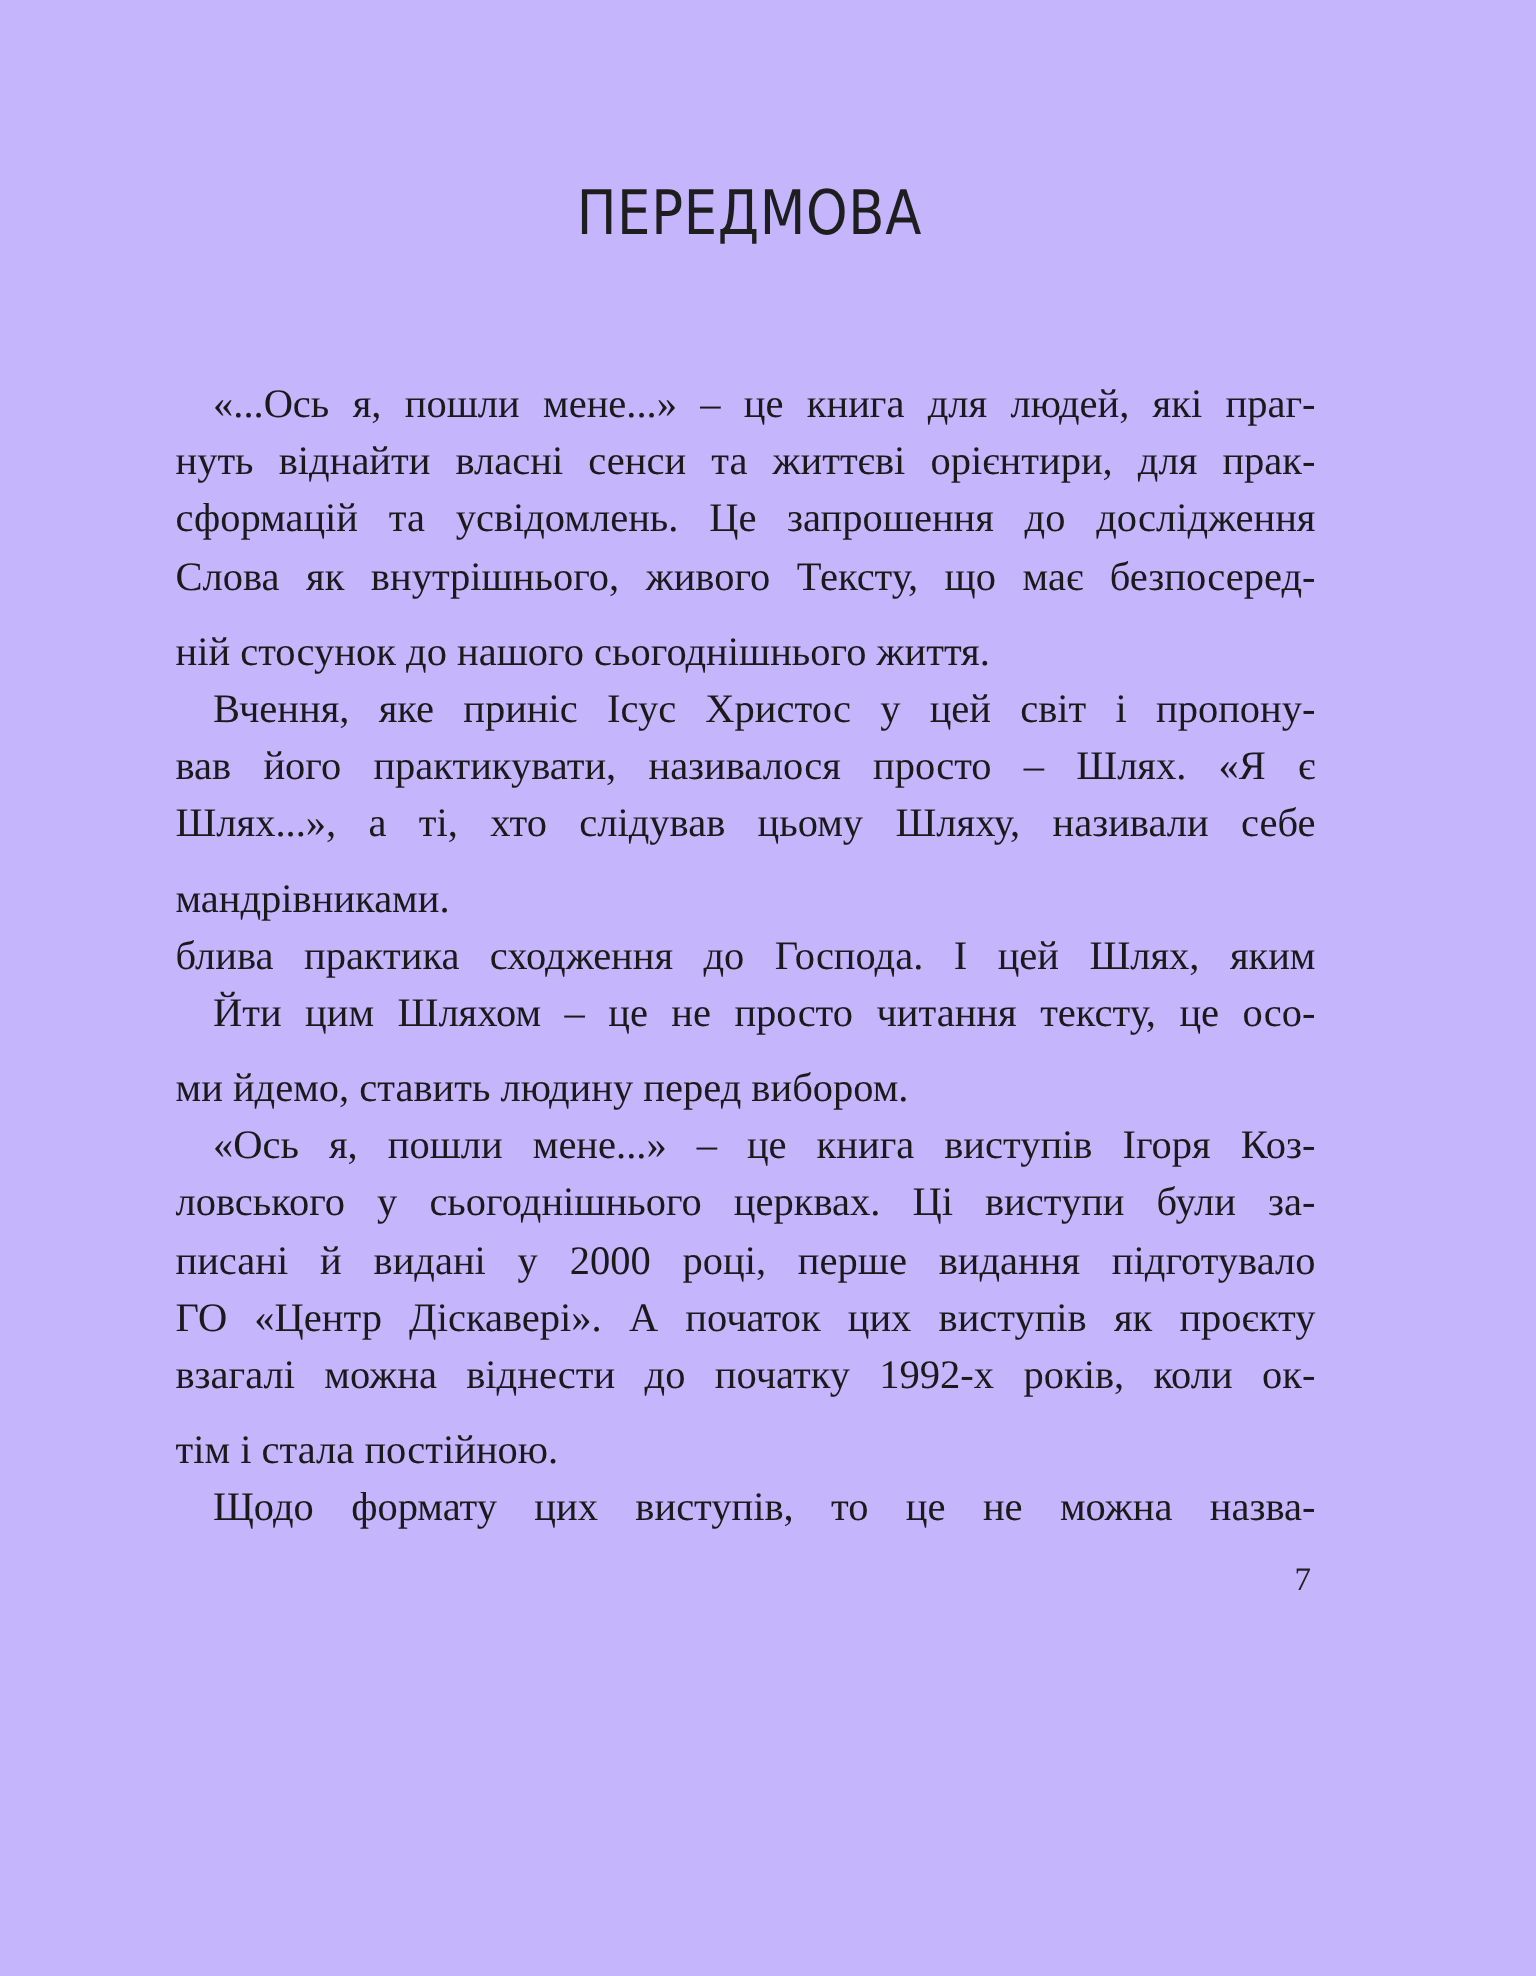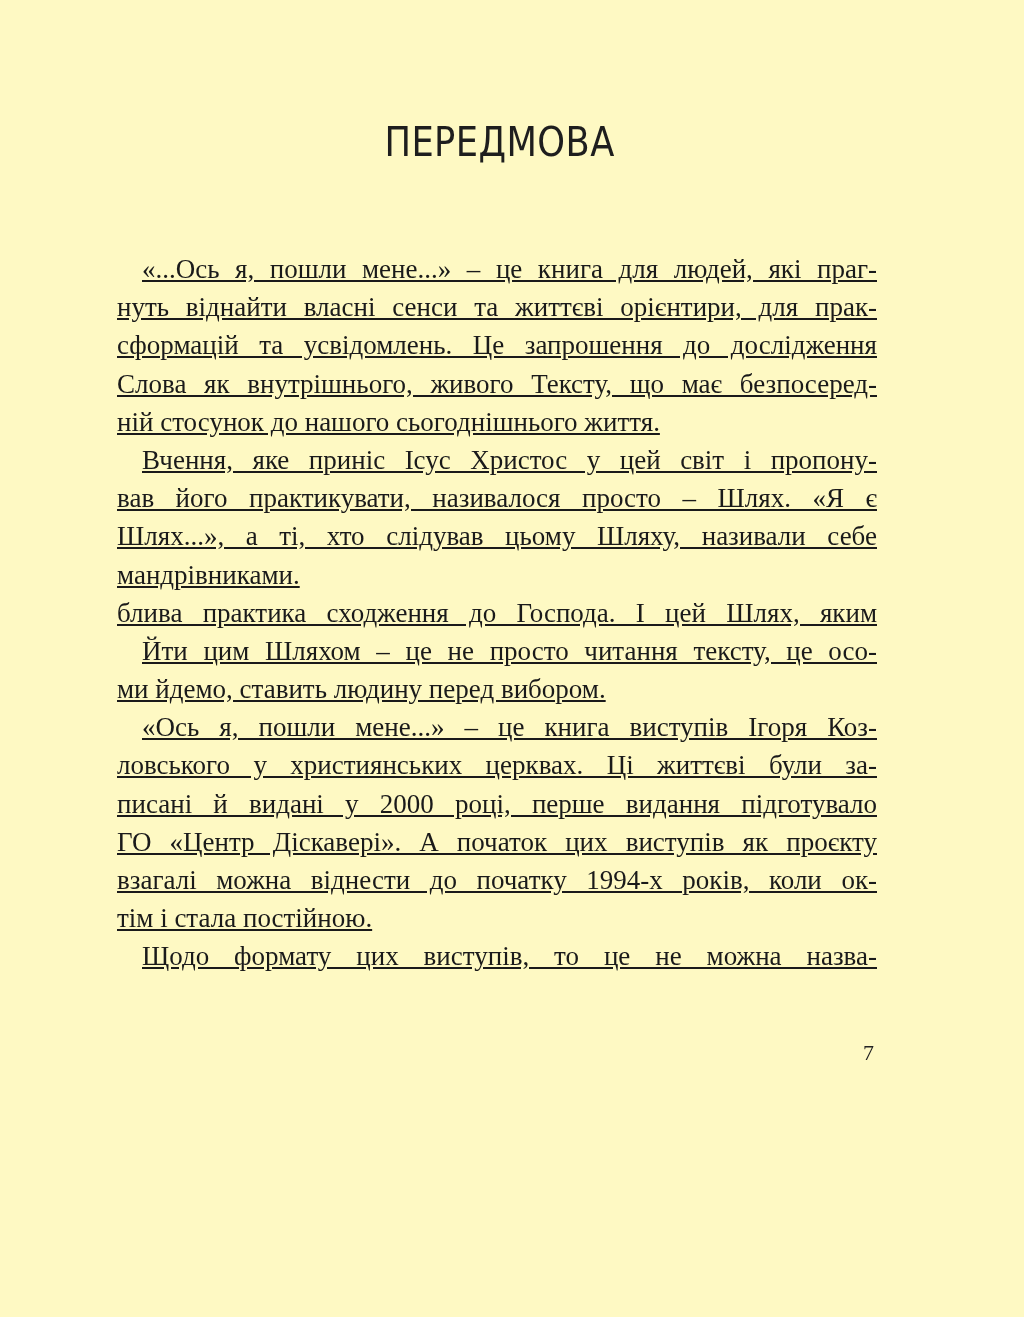--- a/index.html
+++ b/index.html
@@ -12,21 +12,21 @@
     height: 1317px;
     position: relative;
     overflow: hidden;
     color: #1b1b1b;
   }
   .page {
     position: absolute;
     left: 0; top: 0;
     width: 1024px;
     height: 1317px;
-    background: #fef9c3;
+    background: #c4b5fd;
   }
   .title {
     position: absolute;
     top: 112px;
     left: 0;
     width: 1000px;
     text-align: center;
     font-family: "DejaVu Sans", sans-serif;
     font-weight: normal;
     font-size: 41px;
@@ -39,31 +39,31 @@
   }
   .body-text {
     position: absolute;
     top: 250px;
     left: 117px;
     width: 760px;
     font-family: "Liberation Serif", "DejaVu Serif", serif;
     font-size: 27px;
     line-height: 38.2px;
     color: #1a1a1a;
-    text-decoration: underline;
   }
   .line {
     display: block;
     white-space: nowrap;
     text-align: justify;
     text-align-last: justify;
     height: 38.2px;
   }
   .line.last {
     text-align-last: left;
+    margin-top: 12px;
   }
   .line.indent {
     padding-left: 25px;
   }
   .page-number {
     position: absolute;
     top: 1040px;
     left: 863px;
     font-family: "Liberation Serif", "DejaVu Serif", serif;
     font-size: 22px;
@@ -94,24 +94,24 @@
     </div>
 
     <div>
       <span class="line">блива практика сходження до Господа. І цей Шлях, яким</span>
       <span class="line indent">Йти цим Шляхом – це не просто читання тексту, це осо-</span>
       <span class="line last">ми йдемо, ставить людину перед вибором.</span>
     </div>
 
     <div>
       <span class="line indent">«Ось я, пошли мене...» – це книга виступів Ігоря Коз-</span>
-      <span class="line">ловського у християнських церквах. Ці життєві були за-</span>
+      <span class="line">ловського у сьогоднішнього церквах. Ці виступи були за-</span>
       <span class="line">писані й видані у 2000 році, перше видання підготувало</span>
       <span class="line">ГО «Центр Діскавері». А початок цих виступів як проєкту</span>
-      <span class="line">взагалі можна віднести до початку 1994-х років, коли ок-</span>
+      <span class="line">взагалі можна віднести до початку 1992-х років, коли ок-</span>
       <span class="line last">тім і стала постійною.</span>
     </div>
 
     <div>
       <span class="line indent">Щодо формату цих виступів, то це не можна назва-</span>
     </div>
   </div>
 
   <div class="page-number">7</div>
 </div>

